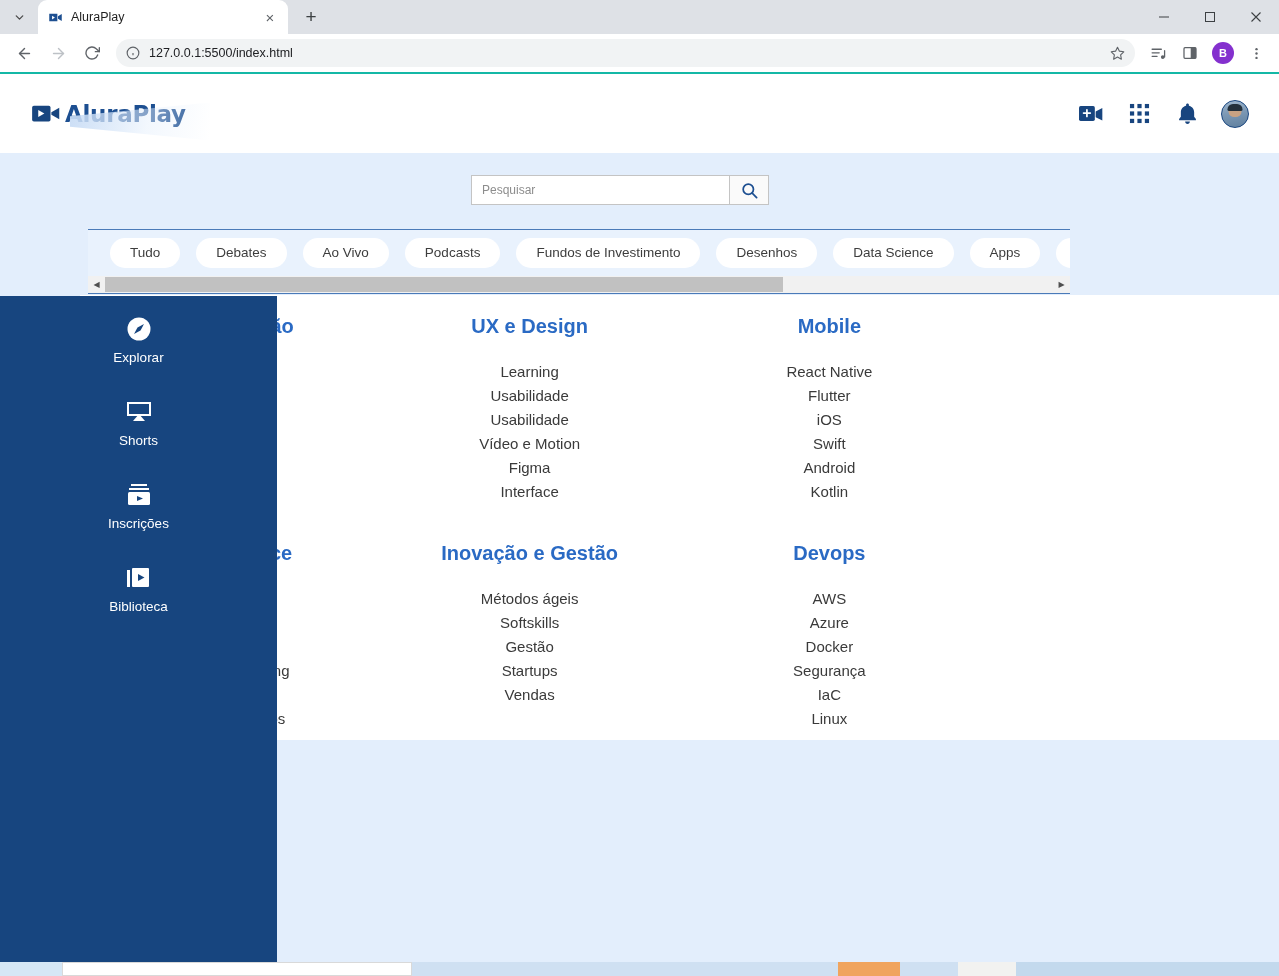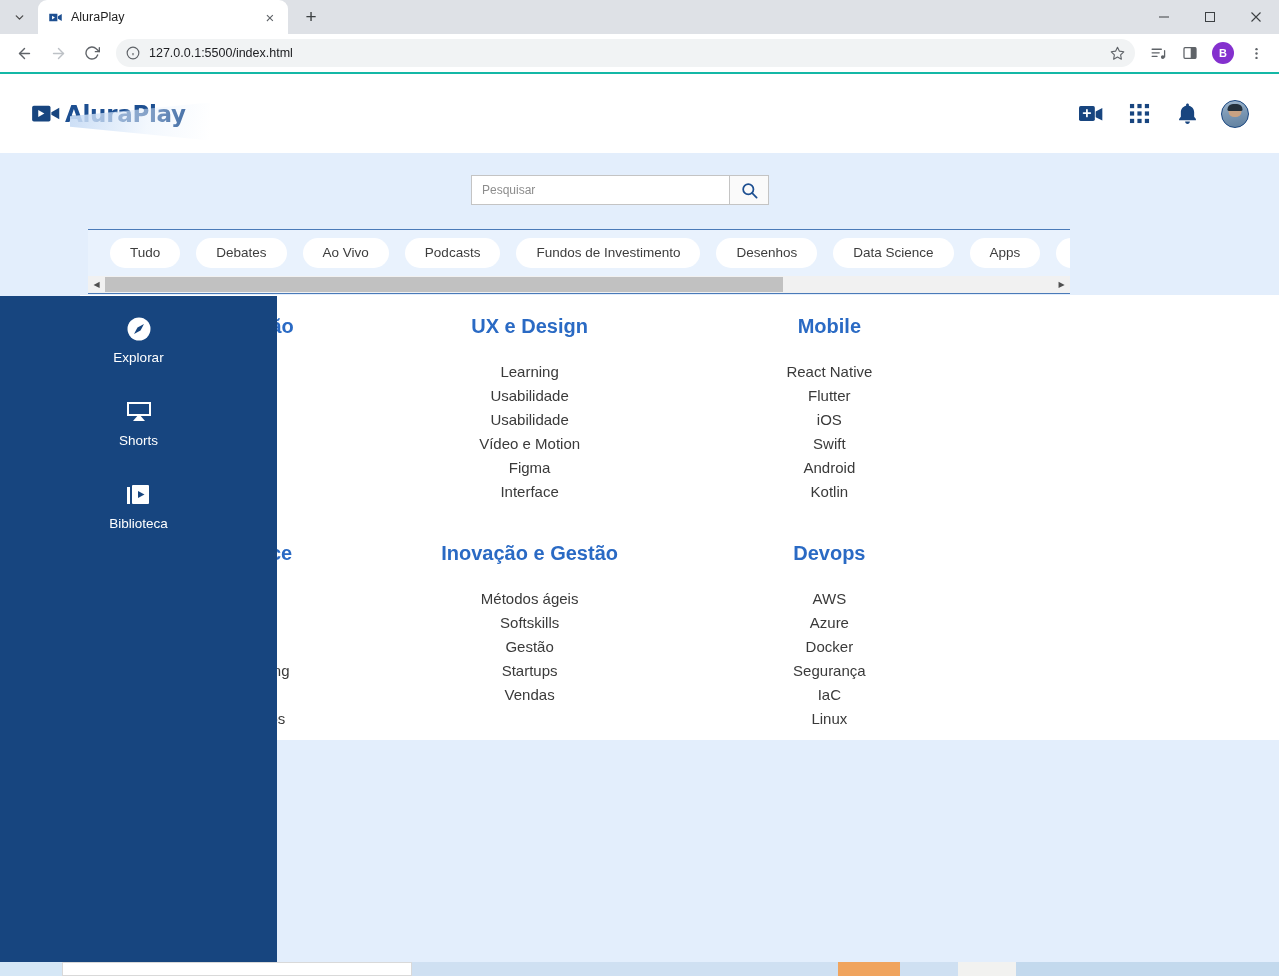--- a/index.html
+++ b/index.html
@@ -486,20 +486,31 @@
         <svg width="26" height="24" viewBox="0 0 26 24" fill="none" stroke="#ffffff" stroke-width="2">
             <path d="M2 3h22v12H2z"></path>
             <polygon points="13,14 19,21 7,21" fill="#ffffff" stroke="none"></polygon>
           </svg>
       </span>
       <span class="side-label">Shorts</span>
     </div>
     <div class="side-item">
       <span class="side-icon">
         <svg width="26" height="24" viewBox="0 0 26 24" fill="#ffffff">
+          <rect x="5" y="1" width="16" height="2"></rect>
+            <rect x="3" y="5" width="20" height="2"></rect>
+          <rect x="2" y="9" width="22" height="13" rx="1.5"></rect>
+          <polygon points="11,13 17,15.5 11,18" fill="#17457f"></polygon>
+        </svg>
+      </span>
+      <span class="side-label">Inscrições</span>
+    </div>
+    <div class="side-item">
+      <span class="side-icon">
+        <svg width="26" height="24" viewBox="0 0 26 24" fill="#ffffff">
           <rect x="1" y="4" width="3" height="17"></rect>
           <rect x="6" y="2" width="17" height="19" rx="1"></rect>
           <polygon points="12,8 18.5,11.5 12,15" fill="#17457f"></polygon>
         </svg>
       </span>
       <span class="side-label">Biblioteca</span>
     </div>
   </div>
 
   <div class="page-scrollbar">

